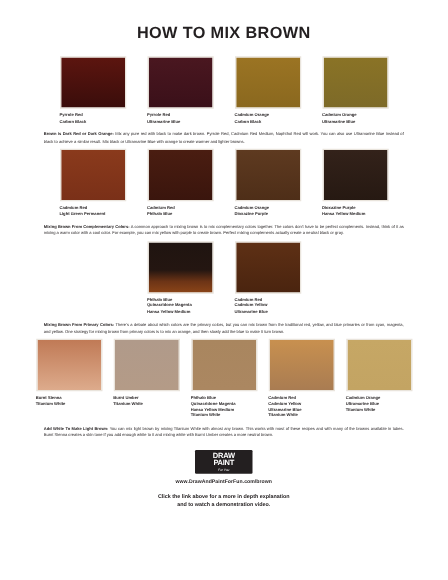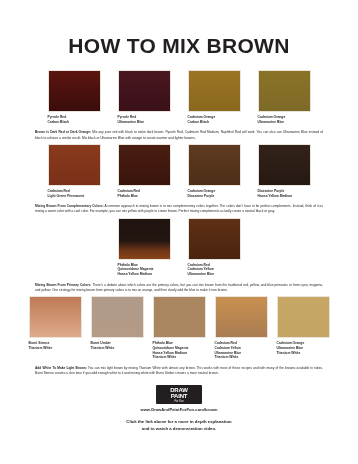--- a/index.html
+++ b/index.html
@@ -7,25 +7,25 @@
   body {
     background:#ffffff;
     font-family:"Liberation Sans", sans-serif;
     color:#231f20;
     overflow:hidden;
   }
   .page { width:358px; height:464px; position:relative; padding:0 20px; }
 
   .title {
     text-align:center;
-    font-size:21px;
+    font-size:13px;
     font-weight:bold;
     letter-spacing:0.3px;
     color:#231f20;
-    padding-top:34px;
+    padding-top:18px;
     padding-bottom:11px;
   }
 
   
   .row { display:flex; justify-content:center; }
   .row.r1 { gap:17px; margin-top:1px; }
   .row.r2 { gap:17px; margin-top:3px; }
   .row.r3 { gap:17px; margin-top:3px; }
   .row.r4 { gap:9px; margin-top:3px; }
 

